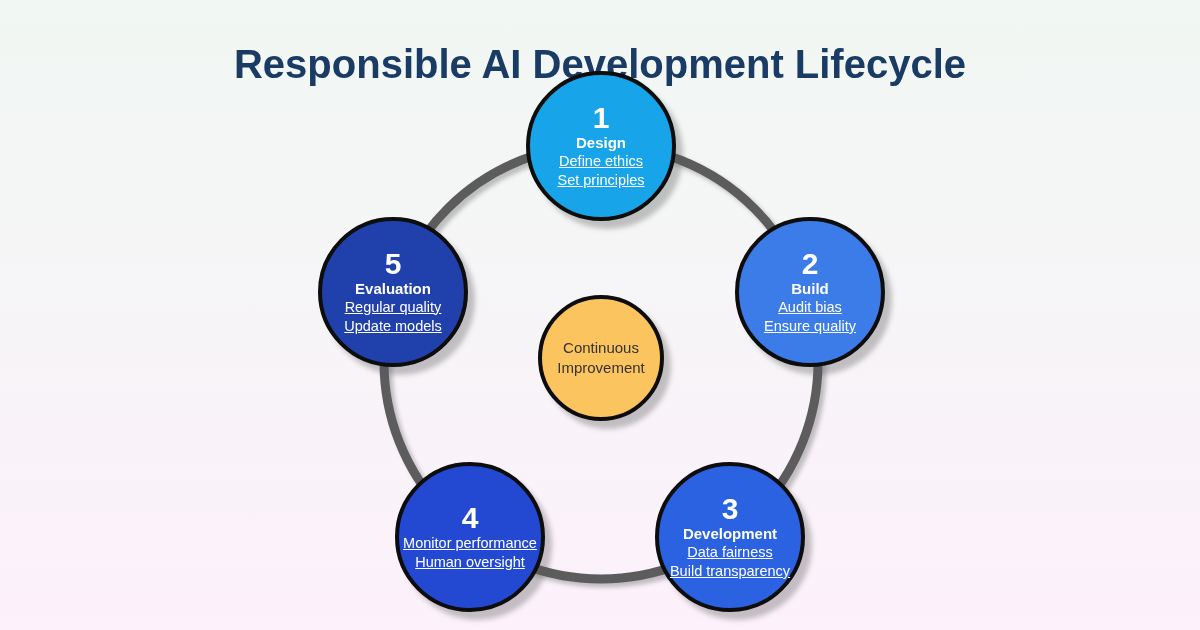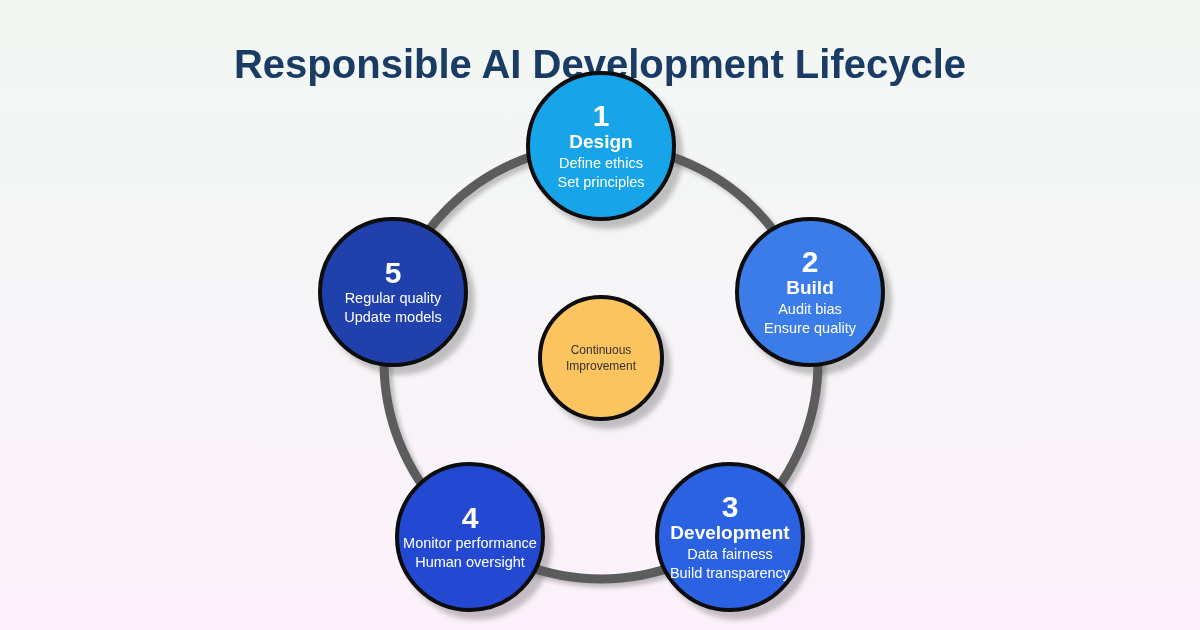--- a/index.html
+++ b/index.html
@@ -41,43 +41,43 @@
     display: flex;
     flex-direction: column;
     align-items: center;
     justify-content: center;
     text-align: center;
     color: #ffffff;
     box-shadow: 7px 8px 5px rgba(90, 90, 90, 0.35);
     z-index: 2;
   }
   .stage-number { font-size: 30px; font-weight: bold; line-height: 1.05; }
-  .stage-name   { font-size: 19px; font-weight: bold; line-height: 1.2; }
-  .stage-detail { font-size: 14.5px; line-height: 1.32; white-space: nowrap; }
+  .stage-name   { font-size: 15px; font-weight: bold; line-height: 1.2; }
+  .stage-detail { font-size: 14.5px; line-height: 1.32; white-space: nowrap; text-decoration: underline; }
   .stage-1 { left: 526px; top: 71px;  }
   .stage-2 { left: 735px; top: 217px; }
   .stage-3 { left: 655px; top: 462px; }
   .stage-4 { left: 395px; top: 462px; }
   .stage-5 { left: 318px; top: 217px; }
   .center-circle {
     position: absolute;
     left: 538px; top: 295px;
     width: 126px; height: 126px;
     box-sizing: border-box;
     border: 4px solid #0d0d0d;
     border-radius: 50%;
     display: flex;
     align-items: center;
     justify-content: center;
     text-align: center;
     box-shadow: 7px 8px 5px rgba(90, 90, 90, 0.35);
     z-index: 2;
   }
   .center-label {
-    font-size: 12px;
+    font-size: 15px;
     line-height: 1.35;
     width: 100px;
   }
 </style>
 </head>
 <body>
 
 <div class="canvas">
 
   <div class="page-title">Responsible AI Development Lifecycle</div>
@@ -108,20 +108,21 @@
   </div>
 
   <div class="stage stage-4" style="background-color: rgb(35, 73, 211);">
     <div class="stage-number">4</div>
     <div class="stage-detail">Monitor performance</div>
     <div class="stage-detail">Human oversight</div>
   </div>
 
   <div class="stage stage-5" style="background-color: rgb(32, 65, 171);">
     <div class="stage-number">5</div>
+    <div class="stage-name">Evaluation</div>
     <div class="stage-detail">Regular quality</div>
     <div class="stage-detail">Update models</div>
   </div>
 
   <div class="center-circle" style="background-color: rgb(252, 196, 95);">
     <div class="center-label" style="color: rgb(51, 51, 51);">Continuous Improvement</div>
   </div>
 
 </div>
 

